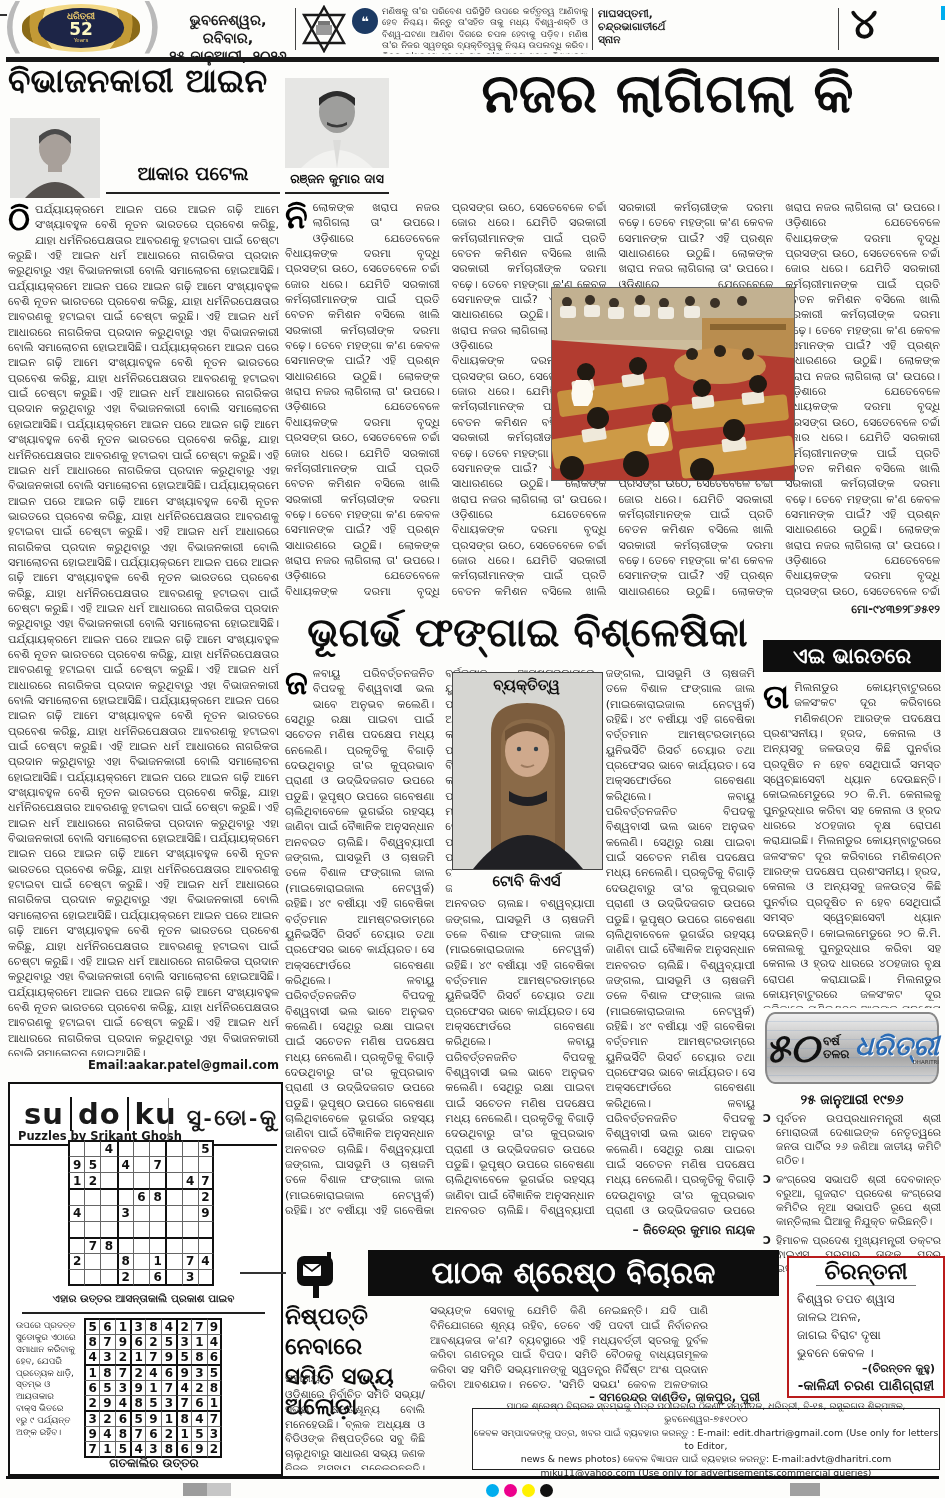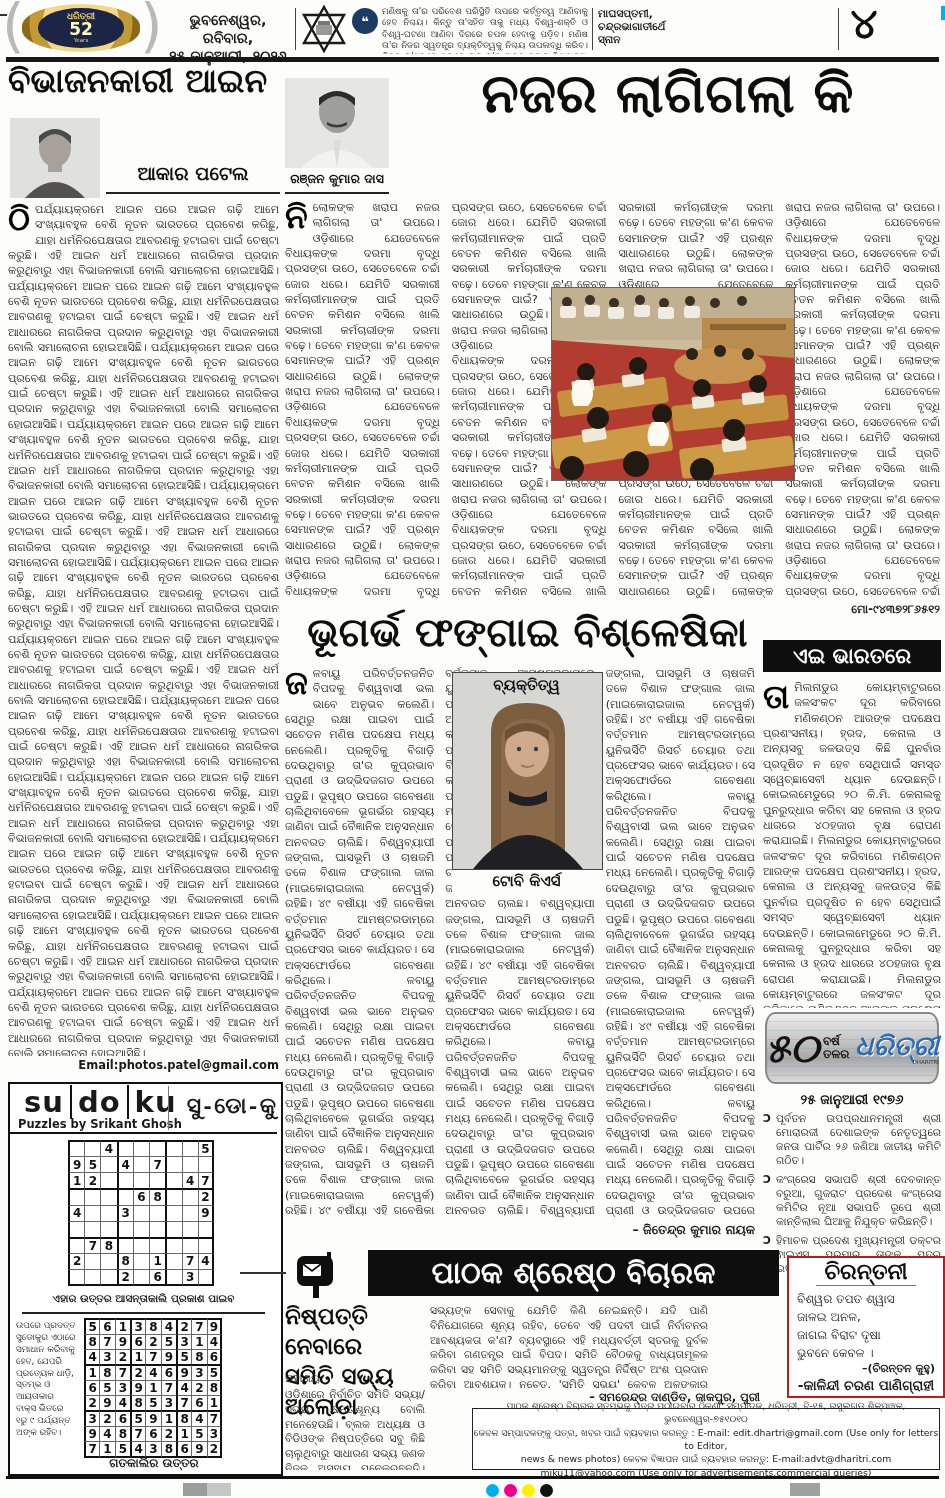--- a/index.html
+++ b/index.html
@@ -114,24 +114,24 @@
       <path d="M15 80 Q45 48 75 80 Z" fill="#55514e"></path>
       <rect x="38" y="44" width="14" height="10" fill="#a8a09a"></rect>
     </svg>
   </div>
   <div class="abs hl" style="left:106px;top:164px;width:174px;font-size:19px;text-align:center;">ଆକାର ପଟେଲ</div>
   <div class="abs" style="left:106px;top:192px;width:174px;height:2px;background:#222;"></div>
 
   <div class="abs body-text" style="left:8px;top:202px;width:271px;height:854px;">
     <span class="dropcap">ଠି</span><span>ପର୍ଯ୍ୟାୟକ୍ରମେ ଆଇନ ପରେ ଆଇନ ଗଢ଼ି ଆମେ ସଂଖ୍ୟାବହୁଳ ବେଶି ନୂତନ ଭାରତରେ ପ୍ରବେଶ କରିଛୁ, ଯାହା ଧର୍ମନିରପେକ୍ଷତାର ଆବରଣକୁ ହଟାଇବା ପାଇଁ ଚେଷ୍ଟା କରୁଛି। ଏହି ଆଇନ ଧର୍ମ ଆଧାରରେ ନାଗରିକତା ପ୍ରଦାନ କରୁଥିବାରୁ ଏହା ବିଭାଜନକାରୀ ବୋଲି ସମାଲୋଚନା ହୋଇଆସିଛି। ପର୍ଯ୍ୟାୟକ୍ରମେ ଆଇନ ପରେ ଆଇନ ଗଢ଼ି ଆମେ ସଂଖ୍ୟାବହୁଳ ବେଶି ନୂତନ ଭାରତରେ ପ୍ରବେଶ କରିଛୁ, ଯାହା ଧର୍ମନିରପେକ୍ଷତାର ଆବରଣକୁ ହଟାଇବା ପାଇଁ ଚେଷ୍ଟା କରୁଛି। ଏହି ଆଇନ ଧର୍ମ ଆଧାରରେ ନାଗରିକତା ପ୍ରଦାନ କରୁଥିବାରୁ ଏହା ବିଭାଜନକାରୀ ବୋଲି ସମାଲୋଚନା ହୋଇଆସିଛି। ପର୍ଯ୍ୟାୟକ୍ରମେ ଆଇନ ପରେ ଆଇନ ଗଢ଼ି ଆମେ ସଂଖ୍ୟାବହୁଳ ବେଶି ନୂତନ ଭାରତରେ ପ୍ରବେଶ କରିଛୁ, ଯାହା ଧର୍ମନିରପେକ୍ଷତାର ଆବରଣକୁ ହଟାଇବା ପାଇଁ ଚେଷ୍ଟା କରୁଛି। ଏହି ଆଇନ ଧର୍ମ ଆଧାରରେ ନାଗରିକତା ପ୍ରଦାନ କରୁଥିବାରୁ ଏହା ବିଭାଜନକାରୀ ବୋଲି ସମାଲୋଚନା ହୋଇଆସିଛି। ପର୍ଯ୍ୟାୟକ୍ରମେ ଆଇନ ପରେ ଆଇନ ଗଢ଼ି ଆମେ ସଂଖ୍ୟାବହୁଳ ବେଶି ନୂତନ ଭାରତରେ ପ୍ରବେଶ କରିଛୁ, ଯାହା ଧର୍ମନିରପେକ୍ଷତାର ଆବରଣକୁ ହଟାଇବା ପାଇଁ ଚେଷ୍ଟା କରୁଛି। ଏହି ଆଇନ ଧର୍ମ ଆଧାରରେ ନାଗରିକତା ପ୍ରଦାନ କରୁଥିବାରୁ ଏହା ବିଭାଜନକାରୀ ବୋଲି ସମାଲୋଚନା ହୋଇଆସିଛି। ପର୍ଯ୍ୟାୟକ୍ରମେ ଆଇନ ପରେ ଆଇନ ଗଢ଼ି ଆମେ ସଂଖ୍ୟାବହୁଳ ବେଶି ନୂତନ ଭାରତରେ ପ୍ରବେଶ କରିଛୁ, ଯାହା ଧର୍ମନିରପେକ୍ଷତାର ଆବରଣକୁ ହଟାଇବା ପାଇଁ ଚେଷ୍ଟା କରୁଛି। ଏହି ଆଇନ ଧର୍ମ ଆଧାରରେ ନାଗରିକତା ପ୍ରଦାନ କରୁଥିବାରୁ ଏହା ବିଭାଜନକାରୀ ବୋଲି ସମାଲୋଚନା ହୋଇଆସିଛି। ପର୍ଯ୍ୟାୟକ୍ରମେ ଆଇନ ପରେ ଆଇନ ଗଢ଼ି ଆମେ ସଂଖ୍ୟାବହୁଳ ବେଶି ନୂତନ ଭାରତରେ ପ୍ରବେଶ କରିଛୁ, ଯାହା ଧର୍ମନିରପେକ୍ଷତାର ଆବରଣକୁ ହଟାଇବା ପାଇଁ ଚେଷ୍ଟା କରୁଛି। ଏହି ଆଇନ ଧର୍ମ ଆଧାରରେ ନାଗରିକତା ପ୍ରଦାନ କରୁଥିବାରୁ ଏହା ବିଭାଜନକାରୀ ବୋଲି ସମାଲୋଚନା ହୋଇଆସିଛି। ପର୍ଯ୍ୟାୟକ୍ରମେ ଆଇନ ପରେ ଆଇନ ଗଢ଼ି ଆମେ ସଂଖ୍ୟାବହୁଳ ବେଶି ନୂତନ ଭାରତରେ ପ୍ରବେଶ କରିଛୁ, ଯାହା ଧର୍ମନିରପେକ୍ଷତାର ଆବରଣକୁ ହଟାଇବା ପାଇଁ ଚେଷ୍ଟା କରୁଛି। ଏହି ଆଇନ ଧର୍ମ ଆଧାରରେ ନାଗରିକତା ପ୍ରଦାନ କରୁଥିବାରୁ ଏହା ବିଭାଜନକାରୀ ବୋଲି ସମାଲୋଚନା ହୋଇଆସିଛି। ପର୍ଯ୍ୟାୟକ୍ରମେ ଆଇନ ପରେ ଆଇନ ଗଢ଼ି ଆମେ ସଂଖ୍ୟାବହୁଳ ବେଶି ନୂତନ ଭାରତରେ ପ୍ରବେଶ କରିଛୁ, ଯାହା ଧର୍ମନିରପେକ୍ଷତାର ଆବରଣକୁ ହଟାଇବା ପାଇଁ ଚେଷ୍ଟା କରୁଛି। ଏହି ଆଇନ ଧର୍ମ ଆଧାରରେ ନାଗରିକତା ପ୍ରଦାନ କରୁଥିବାରୁ ଏହା ବିଭାଜନକାରୀ ବୋଲି ସମାଲୋଚନା ହୋଇଆସିଛି। ପର୍ଯ୍ୟାୟକ୍ରମେ ଆଇନ ପରେ ଆଇନ ଗଢ଼ି ଆମେ ସଂଖ୍ୟାବହୁଳ ବେଶି ନୂତନ ଭାରତରେ ପ୍ରବେଶ କରିଛୁ, ଯାହା ଧର୍ମନିରପେକ୍ଷତାର ଆବରଣକୁ ହଟାଇବା ପାଇଁ ଚେଷ୍ଟା କରୁଛି। ଏହି ଆଇନ ଧର୍ମ ଆଧାରରେ ନାଗରିକତା ପ୍ରଦାନ କରୁଥିବାରୁ ଏହା ବିଭାଜନକାରୀ ବୋଲି ସମାଲୋଚନା ହୋଇଆସିଛି। ପର୍ଯ୍ୟାୟକ୍ରମେ ଆଇନ ପରେ ଆଇନ ଗଢ଼ି ଆମେ ସଂଖ୍ୟାବହୁଳ ବେଶି ନୂତନ ଭାରତରେ ପ୍ରବେଶ କରିଛୁ, ଯାହା ଧର୍ମନିରପେକ୍ଷତାର ଆବରଣକୁ ହଟାଇବା ପାଇଁ ଚେଷ୍ଟା କରୁଛି। ଏହି ଆଇନ ଧର୍ମ ଆଧାରରେ ନାଗରିକତା ପ୍ରଦାନ କରୁଥିବାରୁ ଏହା ବିଭାଜନକାରୀ ବୋଲି ସମାଲୋଚନା ହୋଇଆସିଛି। ପର୍ଯ୍ୟାୟକ୍ରମେ ଆଇନ ପରେ ଆଇନ ଗଢ଼ି ଆମେ ସଂଖ୍ୟାବହୁଳ ବେଶି ନୂତନ ଭାରତରେ ପ୍ରବେଶ କରିଛୁ, ଯାହା ଧର୍ମନିରପେକ୍ଷତାର ଆବରଣକୁ ହଟାଇବା ପାଇଁ ଚେଷ୍ଟା କରୁଛି। ଏହି ଆଇନ ଧର୍ମ ଆଧାରରେ ନାଗରିକତା ପ୍ରଦାନ କରୁଥିବାରୁ ଏହା ବିଭାଜନକାରୀ ବୋଲି ସମାଲୋଚନା ହୋଇଆସିଛି। ପର୍ଯ୍ୟାୟକ୍ରମେ ଆଇନ ପରେ ଆଇନ ଗଢ଼ି ଆମେ ସଂଖ୍ୟାବହୁଳ ବେଶି ନୂତନ ଭାରତରେ ପ୍ରବେଶ କରିଛୁ, ଯାହା ଧର୍ମନିରପେକ୍ଷତାର ଆବରଣକୁ ହଟାଇବା ପାଇଁ ଚେଷ୍ଟା କରୁଛି। ଏହି ଆଇନ ଧର୍ମ ଆଧାରରେ ନାଗରିକତା ପ୍ରଦାନ କରୁଥିବାରୁ ଏହା ବିଭାଜନକାରୀ ବୋଲି ସମାଲୋଚନା ହୋଇଆସିଛି।</span>
   </div>
-  <div class="abs" style="left:8px;top:1058px;width:271px;font-size:11.5px;font-weight:700;text-align:right;">Email:photos.patel@gmail.com</div>
+  <div class="abs" style="left:8px;top:1058px;width:271px;font-size:11.5px;font-weight:700;text-align:right;">Email:aakar.patel@gmail.com</div>
 
   <div class="abs sud-box" style="left:8px;top:1082px;width:271px;height:390px;">
-    <div class="abs" style="left:0;top:0;width:267px;height:48px;border-bottom:2px solid #111;">
+    <div class="abs" style="left:0;top:12px;width:267px;height:48px;border-bottom:2px solid #111;">
       <div class="abs sud-brand" style="left:8px;top:4px;">
         <span>su</span><span>do</span><span>ku</span>
       </div>
       <div class="abs sud-credit" style="left:8px;top:33px;">Puzzles by Srikant Ghosh</div>
       <div class="abs vdiv" style="left:158px;top:2px;height:44px;background:#777;"></div>
       <div class="abs sud-odia" style="left:160px;top:10px;width:106px;">ସୁ-ଡୋ-କୁ</div>
     </div>
     <div class="abs sq-grid" style="left: 58px; top: 56px; width: 146px; height: 146px; display: grid; grid-template-columns: repeat(9, 1fr); grid-template-rows: repeat(9, 1fr);">
         <div class="sq-cell" style="border-left: 2.5px solid rgb(17, 17, 17); border-top: 2.5px solid rgb(17, 17, 17);"></div>
         <div class="sq-cell" style="border-left: 1px solid rgb(102, 102, 102); border-top: 2.5px solid rgb(17, 17, 17);"></div>

